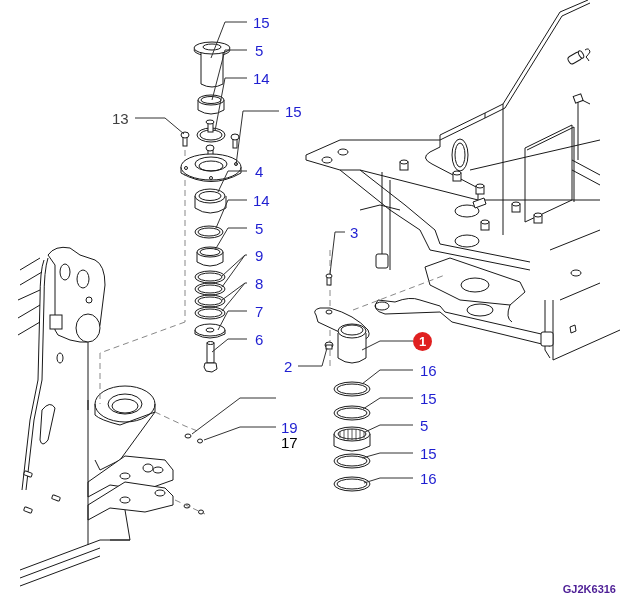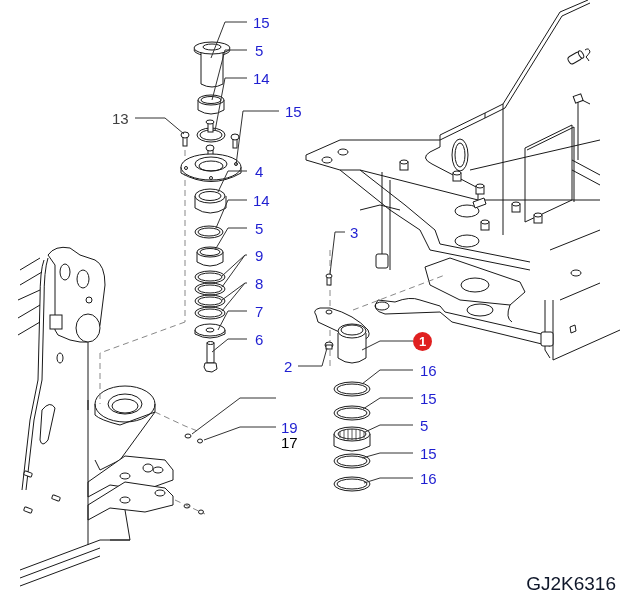--- a/index.html
+++ b/index.html
@@ -5,21 +5,21 @@
   html, body { margin: 0; padding: 0; background: #ffffff; }
   body { width: 630px; height: 597px; position: relative; overflow: hidden; font-family: "Liberation Sans", sans-serif; }
   #diagram { position: absolute; left: 0; top: 0; width: 630px; height: 597px; }
   .ln { stroke: #1a1a1a; stroke-width: 1; fill: none; }
   .ln2 { stroke: #1a1a1a; stroke-width: 1; fill: #ffffff; }
   .thin { stroke: #333; stroke-width: 0.8; fill: none; }
   .dash { stroke: #888; stroke-width: 1; fill: none; stroke-dasharray: 6 4; }
   .leader { stroke: #333; stroke-width: 1; fill: none; }
   .lbl { position: absolute; color: #1f1fd1; font-size: 15px; line-height: 15px; white-space: nowrap; cursor: pointer; }
   .badge { position: absolute; width: 19px; height: 19px; border-radius: 50%; background: #e02020; color: #fff; font-size: 13px; font-weight: bold; text-align: center; line-height: 19px; cursor: pointer; }
-  .code { position: absolute; right: 14px; bottom: 2px; font-size: 19px; color: #0f172a; }
+  .code { position: absolute; right: 14px; bottom: 2px; font-size: 11px; color: #4c1d95; font-weight: bold; }
 </style>
 </head>
 <body>
 
 <svg id="diagram" viewBox="0 0 630 597" xmlns="http://www.w3.org/2000/svg">
 
   <g>
     <path class="ln2" d="M306,155 L340,140 L440,140 L440,147 L430,152 Q420,158 432,164 L478,188 L478,200 L360,170 L340,170 L306,160 Z"></path>
     <path class="ln" d="M440,140 L485,118 L485,113 L440,135 Z"></path>
     <path class="ln" d="M485,113 L503,104 L560,12 L588,0"></path>

